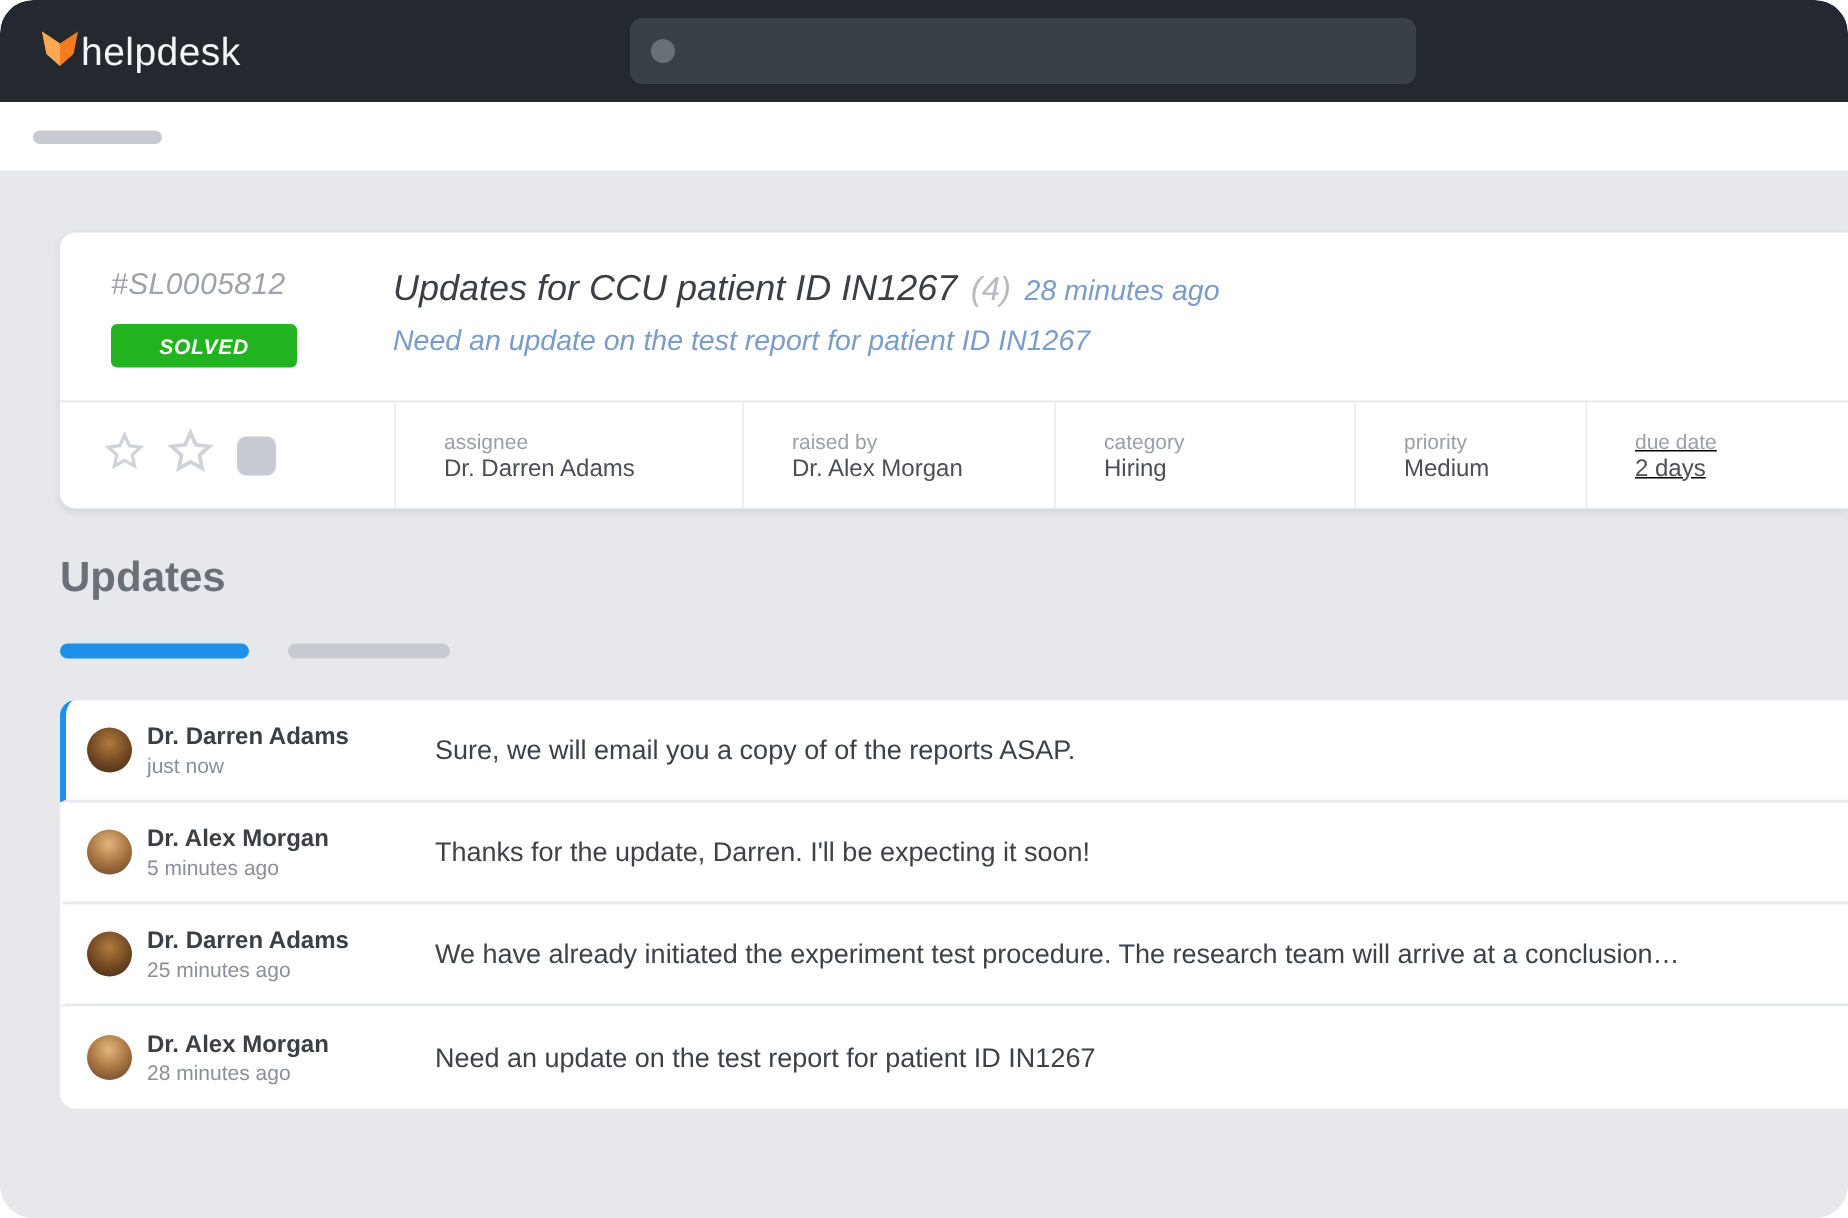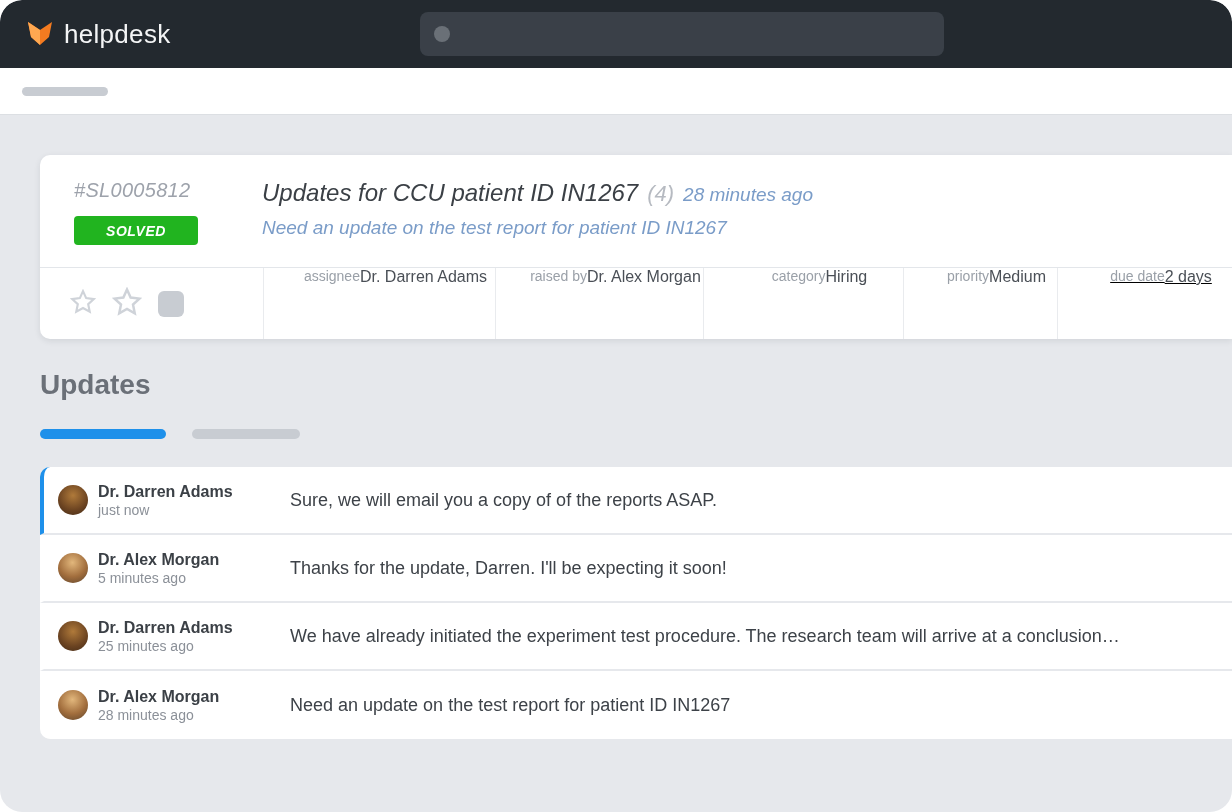--- a/index.html
+++ b/index.html
@@ -17,21 +17,21 @@
   
   .topbar {
     height: 68px;
     background: #23292f;
     display: flex;
     align-items: center;
     padding: 0 26px;
     border-top-left-radius: 22px;
     border-top-right-radius: 22px;
   }
-  .logo-wrap { display: flex; align-items: flex-end; gap: 10px; }
+  .logo-wrap { display: flex; align-items: center; }
   .brand { color: #f4f5f6; font-size: 26px; font-weight: 400; letter-spacing: 0.3px; }
   .search {
     margin-left: auto;
     margin-right: auto;
     position: absolute;
     left: 420px;
     width: 524px;
     height: 44px;
     background: #3a4048;
     border-radius: 8px;
@@ -102,21 +102,21 @@
     display: flex; align-items: center; gap: 16px;
     padding-left: 30px;
     border-right: 1px solid #e9ebee;
   }
   .star-icon { color: #cfd3d9; }
   .square-chip {
     width: 26px; height: 26px; border-radius: 6px; background: #c8ccd2;
   }
   .meta-cell {
     border-right: 1px solid #e9ebee;
-    display: flex; flex-direction: row; justify-content: center;
+    display: flex; flex-direction: column; justify-content: center;
     padding-left: 32px;
   }
   .meta-cell.assignee { width: 232px; }
   .meta-cell.raised { width: 208px; }
   .meta-cell.priority { width: 154px; }
   .meta-cell.category { width: 200px; }
   .meta-cell.due { border-right: none; flex: 1; text-decoration: underline; }
   .meta-label { color: #9aa0a8; font-size: 14px; margin-bottom: 2px; }
   .meta-value { color: #4a4f56; font-size: 16px; }
 

